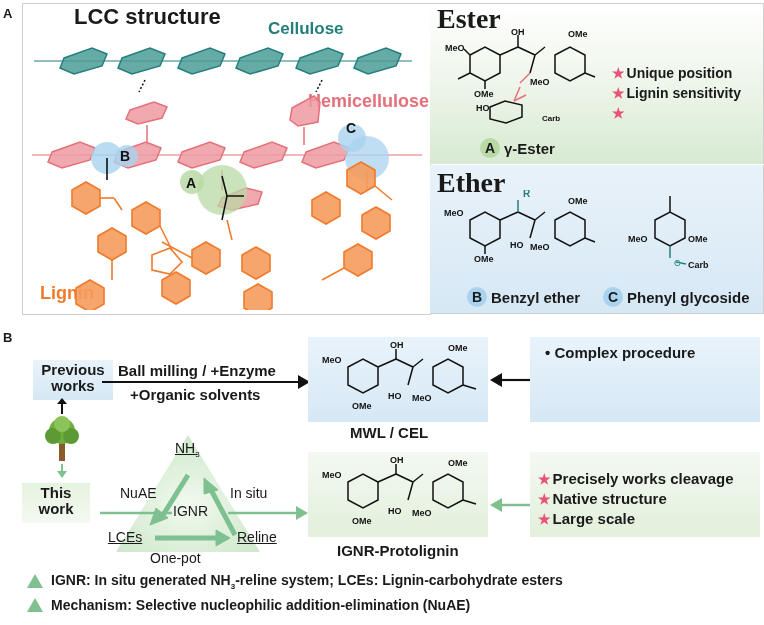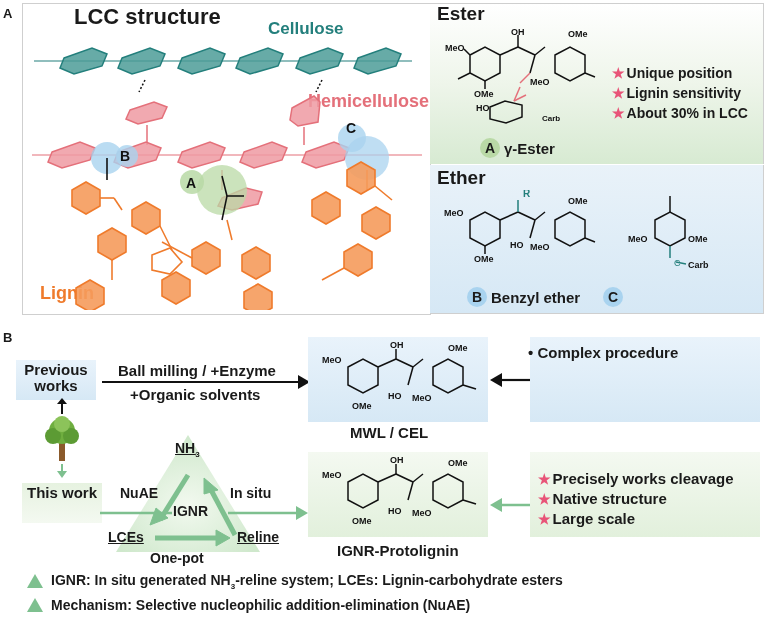--- a/index.html
+++ b/index.html
@@ -12,34 +12,34 @@
   #lcc-box { left: 22px; top: 3px; width: 407px; height: 310px; border: 1.5px solid #cfcfcf; background:#fff; }
   #lcc-title { left: 28px; top: 2px; font-size: 22px; font-weight: bold; }
   .cellulose-label { color: #237f7c; font-size: 17px; font-weight: bold; }
   .hemi-label { color: #e4707a; font-size: 18px; font-weight: bold; }
   .lignin-label { color: #ef7b2c; font-size: 18px; font-weight: bold; }
 
   #ester-box { left: 430px; top: 3px; width: 333px; height: 160px;
      background: linear-gradient(to bottom, #ffffff 0%, #eef5ea 50%, #d7ead2 100%); border-right:1.5px solid #cfcfcf; border-top:1.5px solid #cfcfcf;}
   #ether-box { left: 430px; top: 165px; width: 333px; height: 148px;
      background: linear-gradient(to bottom, #e9f2f9 0%, #d6e8f5 100%); border-right:1.5px solid #cfcfcf; border-bottom:1.5px solid #cfcfcf;}
-  .box-title { font-size: 19px; font-weight: bold; }
+  .box-title { font-size: 28px; font-weight: bold; font-family: Liberation Serif, serif; }
   .star-item { font-size: 14px; font-weight: bold; display:flex; align-items:center; gap:2px; white-space: nowrap; }
   .star { color: #e85478; font-size: 14px; }
   .tag-circle { display:inline-flex; align-items:center; justify-content:center; width:20px; height:20px; border-radius:50%; font-weight:bold; font-size:14px; }
   .tag-row { font-size: 15px; font-weight: bold; display:flex; align-items:center; gap:4px; white-space:nowrap; }
 
   
   .soft-box-blue { background: linear-gradient(to bottom, #e9f3fb, #d6e8f5); }
   .soft-box-green { background: linear-gradient(to bottom, #e6f2e0, #f4f9f1); }
   .soft-box-green2 { background: linear-gradient(to bottom, #f4f9f1, #e2f0dc); }
   .label-b { font-size: 15px; font-weight: bold; text-align: center; line-height: 16px; }
   .bullet-line { font-size: 15px; font-weight: bold; white-space: nowrap; }
   .arrow-text { font-size: 15px; font-weight: bold; white-space: nowrap; }
-  .tri-text { font-size: 14px; font-weight: bold; white-space: nowrap; }
+  .tri-text { font-size: 14px; font-weight: normal; white-space: nowrap; }
   .underline { text-decoration: underline; }
   .footnote { font-size: 14px; font-weight: bold; white-space: nowrap; display:flex; align-items:center; gap:8px; }
   .tri-bullet { width:0; height:0; border-left:8px solid transparent; border-right:8px solid transparent; border-bottom:14px solid #7ec08f; }
   svg text { font-family: "Liberation Sans", sans-serif; }
 </style>
 </head>
 <body>
 
 <div class="abs panel-letter" style="left:3px;top:6px;">A</div>
 
@@ -168,21 +168,20 @@
   <div class="star-item">
       <span class="star">★</span>
       <span>Unique position</span>
     </div>
   <div class="star-item">
       <span class="star">★</span>
       <span>Lignin sensitivity</span>
     </div>
   <div class="star-item">
       <span class="star">★</span>
-      <span>About 30% in LCC</span>
     </div>
 </div>
 <div class="abs tag-row" style="left:480px;top:138px;">
   <span class="tag-circle" style="background:#b9d9a6;">A</span>
   <span>γ-Ester</span>
 </div>
 
 <div id="ether-box" class="abs"></div>
 <div class="abs box-title" style="left:437px;top:167px;">Ether</div>
 <svg class="abs" style="left:430px;top:190px;" width="333" height="95">
@@ -213,46 +212,47 @@
   <text x="258" y="52" font-size="9" font-weight="bold" fill="#111">OMe</text>
   <text x="258" y="78" font-size="9" font-weight="bold" fill="#111">Carb</text>
   <text x="244" y="76" font-size="9" fill="#237f7c">C</text>
 </svg>
 <div class="abs tag-row" style="left:467px;top:287px;">
   <span class="tag-circle" style="background:#a9d3ef;">B</span>
   <span>Benzyl ether</span>
 </div>
 <div class="abs tag-row" style="left:603px;top:287px;">
   <span class="tag-circle" style="background:#a9d3ef;">C</span>
+  <span>Phenyl glycoside</span>
 </div>
 
 <div class="abs panel-letter" style="left:3px;top:330px;">B</div>
 
-<div class="abs soft-box-blue label-b" style="left:16px;top:360px;width:80px;height:38px;padding-top:2px;">Previous works</div>
+<div class="abs soft-box-blue label-b" style="left:33px;top:360px;width:80px;height:38px;padding-top:2px;">Previous works</div>
 
 <div class="abs arrow-text" style="left:118px;top:362px;">Ball milling / +Enzyme</div>
 <div class="abs arrow-text" style="left:130px;top:386px;">+Organic solvents</div>
 <svg class="abs" style="left:102px;top:372px;" width="210" height="20">
   <line x1="0" y1="10" x2="196" y2="10" stroke="#111" stroke-width="2.2"></line>
   <polygon points="196,3 208,10 196,17" fill="#111"></polygon>
 </svg>
 
 <svg class="abs" style="left:38px;top:398px;" width="50" height="80">
   <line x1="24" y1="16" x2="24" y2="4" stroke="#111" stroke-width="2"></line>
   <polygon points="19,6 24,0 29,6" fill="#111"></polygon>
   <rect x="21" y="45" width="6" height="18" fill="#8b5a2b"></rect>
   <circle cx="24" cy="33" r="13" fill="#6fae3f"></circle>
   <circle cx="15" cy="38" r="8" fill="#5c9b34"></circle>
   <circle cx="33" cy="38" r="8" fill="#5c9b34"></circle>
   <circle cx="24" cy="26" r="8" fill="#8cc35a"></circle>
   <line x1="24" y1="66" x2="24" y2="76" stroke="#7ec08f" stroke-width="2"></line>
   <polygon points="19,73 24,80 29,73" fill="#7ec08f"></polygon>
 </svg>
 
-<div class="abs soft-box-green label-b" style="left:22px;top:483px;width:80px;height:38px;padding-top:2px;">This work</div>
+<div class="abs soft-box-green label-b" style="left:22px;top:483px;width:68px;height:38px;padding-top:2px;">This work</div>
 
 <svg class="abs" style="left:100px;top:430px;" width="220" height="125">
   <defs>
     <radialGradient id="triGrad" cx="50%" cy="60%" r="60%">
       <stop offset="0%" stop-color="#f2f9ef"></stop>
       <stop offset="100%" stop-color="#cfe8cc"></stop>
     </radialGradient>
   </defs>
   <polygon points="88,5 160,122 16,122" fill="url(#triGrad)"></polygon>
   <line x1="0" y1="83" x2="72" y2="83" stroke="#7ec08f" stroke-width="2.5"></line>
@@ -295,21 +295,21 @@
     <text x="104" y="64" font-size="9" font-weight="bold" fill="#111">MeO</text>
   </svg>
 </div>
 <div class="abs label-b" style="left:350px;top:425px;">MWL / CEL</div>
 
 <svg class="abs" style="left:490px;top:370px;" width="40" height="20">
   <line x1="8" y1="10" x2="40" y2="10" stroke="#111" stroke-width="2.2"></line>
   <polygon points="12,3 0,10 12,17" fill="#111"></polygon>
 </svg>
 <div class="abs soft-box-blue" style="left:530px;top:337px;width:230px;height:85px;"></div>
-<div class="abs" style="left:528px;top:344px;display:flex;flex-direction:row;gap:3px;">
+<div class="abs" style="left:545px;top:344px;display:flex;flex-direction:row;gap:3px;">
   <div class="bullet-line">• <span>Complex procedure</span></div>
 </div>
 
 <div class="abs soft-box-green2" style="left:308px;top:452px;width:180px;height:85px;">
   <svg width="180" height="85">
     <g stroke="#111" stroke-width="1.5" fill="none">
       <polygon points="40,30 55,22 70,30 70,48 55,56 40,48"></polygon>
       <line x1="70" y1="30" x2="88" y2="22"></line>
       <line x1="88" y1="22" x2="88" y2="12"></line>
       <line x1="88" y1="22" x2="105" y2="30"></line>

